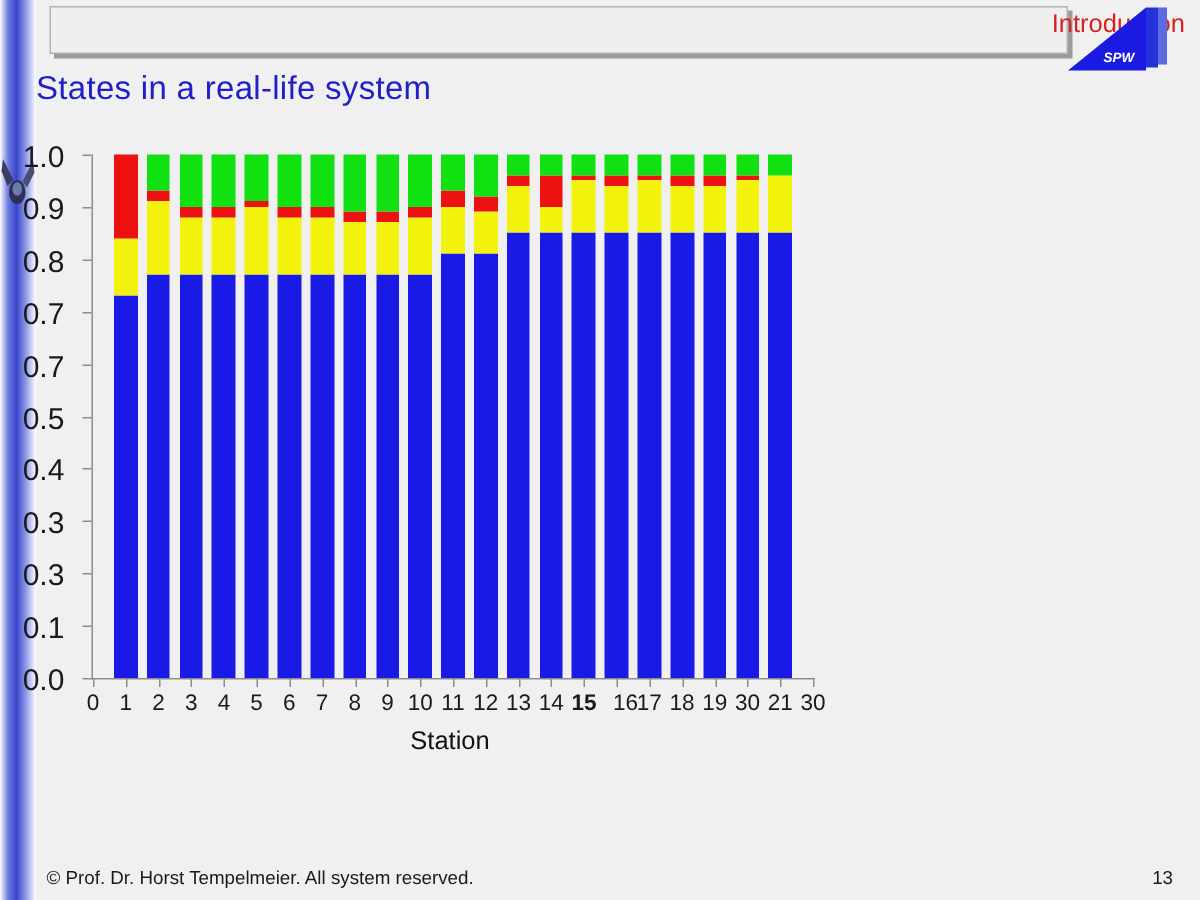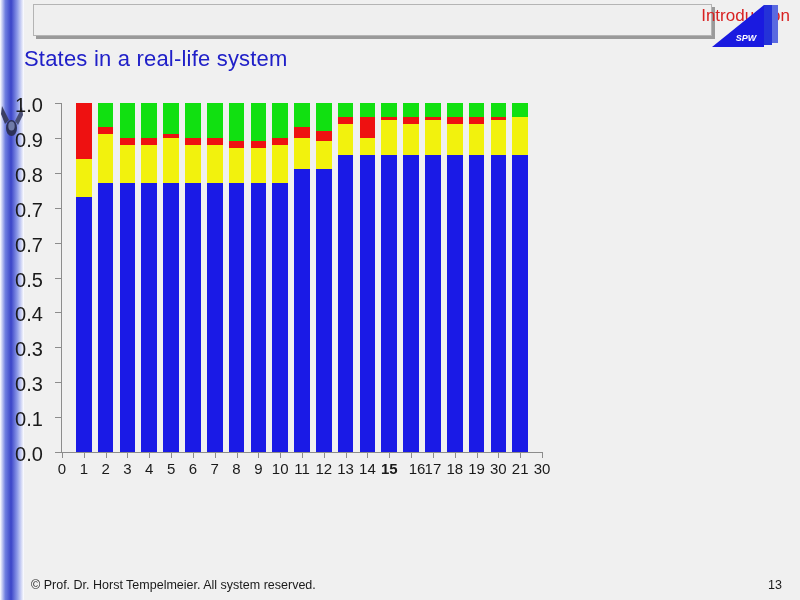--- a/index.html
+++ b/index.html
@@ -310,16 +310,17 @@
         <div class="seg" style="background: rgb(242, 242, 13); bottom: 296.65px; height: 34.9px;"></div>
         <div class="seg" style="background: rgb(238, 17, 17); bottom: 331.55px; height: 3.49px;"></div>
         <div class="seg" style="background: rgb(17, 224, 17); bottom: 335.04px; height: 13.96px;"></div>
       </div>
       <div class="bar" style="left: 450.327px; width: 15.7091px; height: 349px;">
         <div class="seg" style="background: rgb(26, 26, 230); bottom: 0px; height: 296.65px;"></div>
         <div class="seg" style="background: rgb(242, 242, 13); bottom: 296.65px; height: 38.39px;"></div>
         <div class="seg" style="background: rgb(17, 224, 17); bottom: 335.04px; height: 13.96px;"></div>
       </div>
     </div>
+  <div id="xaxis-title">Station</div>
 </div>
 
 <div id="footer-copy">© Prof. Dr. Horst Tempelmeier. All system reserved.</div>
 <div id="footer-page">13</div>
 
 </body></html>

